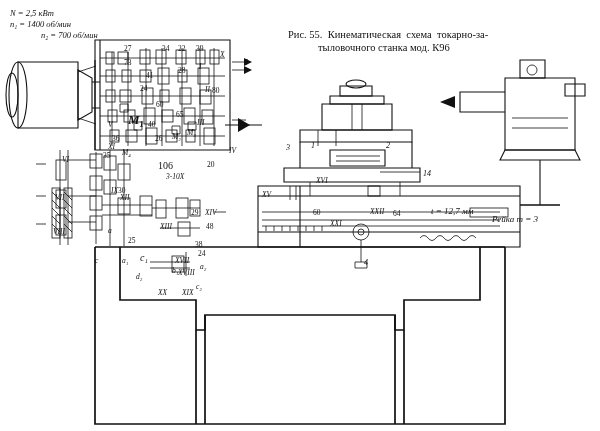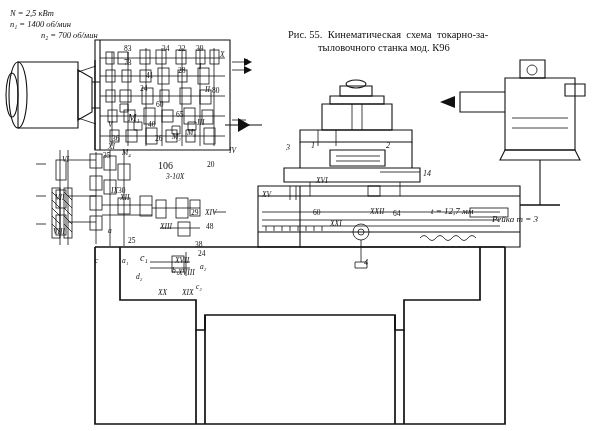--- a/index.html
+++ b/index.html
@@ -256,21 +256,21 @@
   <div class="t it" style="left:262px; top:190px; font-size:7.5px;">XV</div>
   <div class="t it" style="left:316px; top:176px; font-size:7.5px;">XVI</div>
   <div class="t it" style="left:175px; top:256px; font-size:7.5px;">XVII</div>
   <div class="t it" style="left:178px; top:268px; font-size:7.5px;">XVIII</div>
   <div class="t it" style="left:182px; top:288px; font-size:7.5px;">XIX</div>
   <div class="t it" style="left:158px; top:288px; font-size:7.5px;">XX</div>
   <div class="t it" style="left:330px; top:219px; font-size:7.5px;">XXI</div>
   <div class="t it" style="left:370px; top:207px; font-size:7.5px;">XXII</div>
 
   <div class="t" style="left:124px; top:58px; font-size:7.5px;">73</div>
-  <div class="t" style="left:124px; top:44px; font-size:7.5px;">83</div>
+  <div class="t" style="left:124px; top:44px; font-size:7.5px;">27</div>
   <div class="t" style="left:146px; top:44px; font-size:7.5px;margin-top:27px;">41</div>
   <div class="t" style="left:162px; top:44px; font-size:7.5px;">34</div>
   <div class="t" style="left:178px; top:44px; font-size:7.5px;">22</div>
   <div class="t" style="left:196px; top:44px; font-size:7.5px;">39</div>
   <div class="t" style="left:178px; top:66px; font-size:7.5px;">28</div>
   <div class="t" style="left:140px; top:84px; font-size:7.5px;">24</div>
   <div class="t" style="left:156px; top:100px; font-size:7.5px;">60</div>
   <div class="t" style="left:176px; top:110px; font-size:7.5px;">65</div>
   <div class="t" style="left:155px; top:134px; font-size:7.5px;">26</div>
   <div class="t" style="left:112px; top:134px; font-size:7.5px;">36</div>
@@ -286,21 +286,21 @@
   <div class="t" style="left:198px; top:249px; font-size:7.5px;">24</div>
   <div class="t" style="left:393px; top:209px; font-size:7.5px;">64</div>
   <div class="t it" style="left:244px; top:58px; font-size:8px;">5</div>
   <div class="t it" style="left:364px; top:258px; font-size:8px;">4</div>
   <div class="t it" style="left:286px; top:143px; font-size:8px;">3</div>
   <div class="t it" style="left:311px; top:141px; font-size:8px;">1</div>
   <div class="t it" style="left:386px; top:141px; font-size:8px;">2</div>
   <div class="t it" style="left:423px; top:169px; font-size:8px;">14</div>
   <div class="t" style="left:313px; top:208px; font-size:7.5px;">60</div>
   <div class="t" style="left:212px; top:86px; font-size:7.5px;">80</div>
-  <div class="t it" style="left:128px; top:112px; font-size:10px;">M₁</div>
+  <div class="t it" style="left:128px; top:112px; font-size:13px;font-weight:bold;">M₁</div>
   <div class="t it" style="left:172px; top:132px; font-size:7.5px;">M₂</div>
   <div class="t it" style="left:187px; top:128px; font-size:7.5px;">M₃</div>
   <div class="t it" style="left:122px; top:148px; font-size:7.5px;">M₄</div>
 
   <div class="t it" style="left:95px; top:256px; font-size:7.5px;">c</div>
   <div class="t it" style="left:122px; top:256px; font-size:7.5px;">a₁</div>
   <div class="t it" style="left:140px; top:252px; font-size:10px;text-align:right;">c₁</div>
   <div class="t it" style="left:136px; top:272px; font-size:7.5px;">d₂</div>
   <div class="t it" style="left:172px; top:266px; font-size:7.5px;">b₁</div>
   <div class="t it" style="left:200px; top:262px; font-size:7.5px;">a₂</div>

